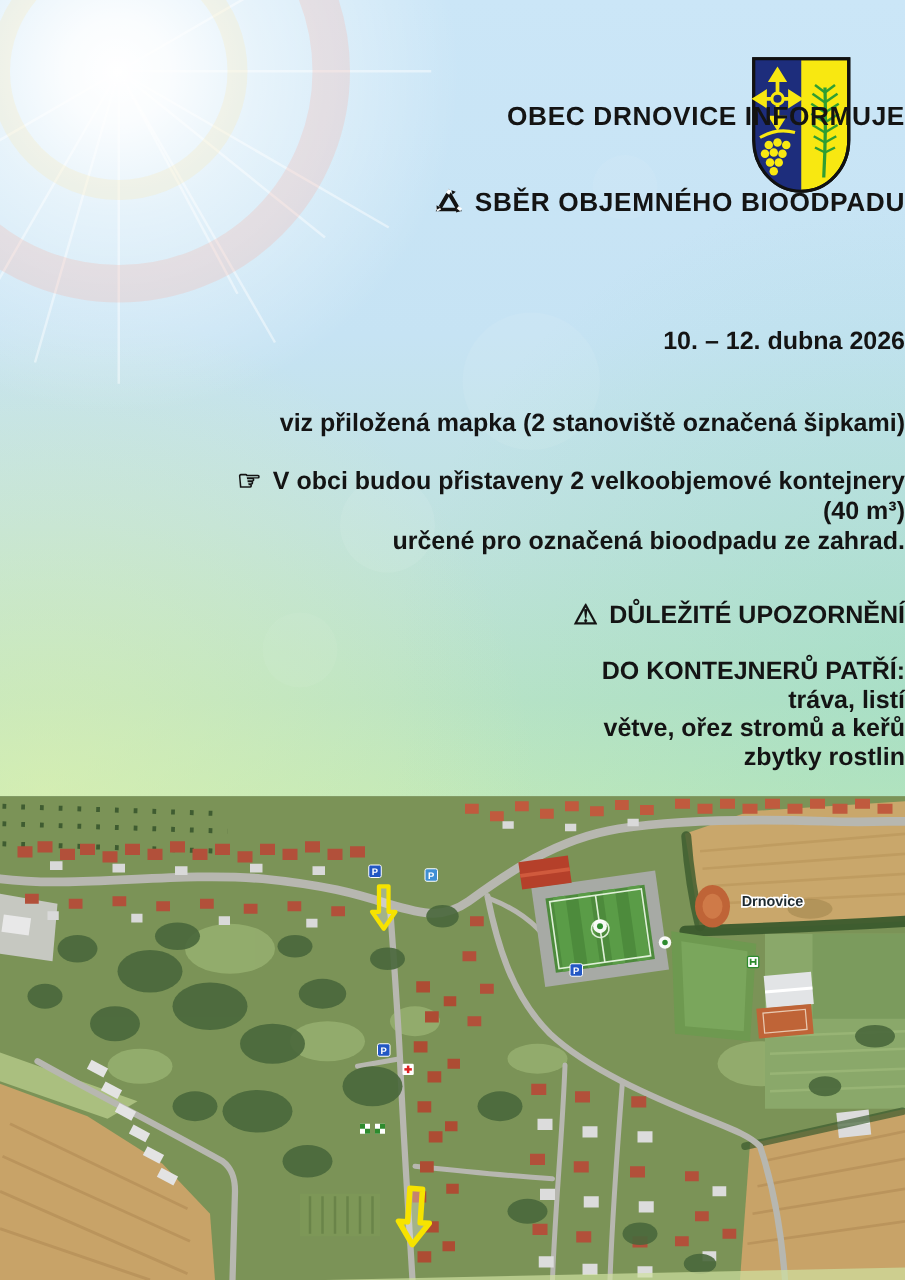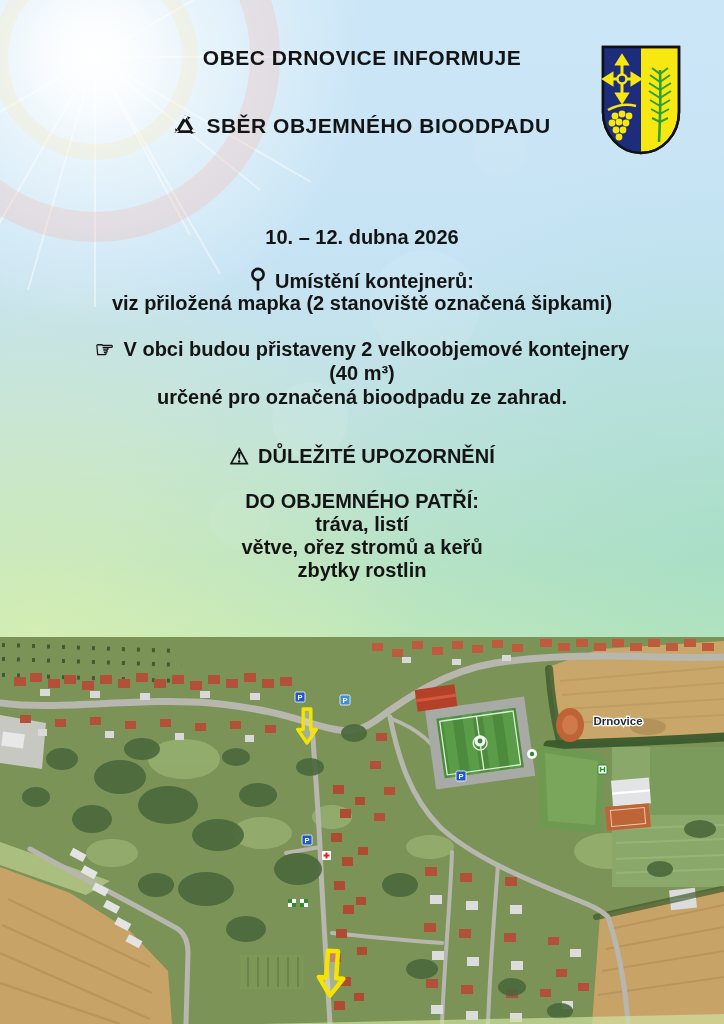--- a/index.html
+++ b/index.html
@@ -7,21 +7,21 @@
   .flyer{position:relative;width:724px;height:1024px;background:#cde7f6;}
   .top{
     position:absolute;left:0;top:0;width:724px;height:637px;
     background:
       radial-gradient(circle at 13% 9%, rgba(255,255,255,1) 0%, rgba(255,255,255,.9) 5%, rgba(255,255,255,.55) 13%, rgba(255,255,255,0) 32%),
       radial-gradient(circle at 5% 100%, rgba(228,242,172,.55) 0%, rgba(228,242,172,0) 42%),
       radial-gradient(circle at 100% 88%, rgba(150,218,198,.45) 0%, rgba(150,218,198,0) 45%),
       linear-gradient(180deg,#cbe6f7 0%,#c6e3f4 42%,#c0e2e0 66%,#b9e3c6 88%,#c0e8ba 100%);
   }
   .flare{position:absolute;left:0;top:0;pointer-events:none;}
-  .line{position:absolute;left:0;width:100%;text-align:center;font-weight:bold;color:#141414;font-size:20px;line-height:24px;white-space:nowrap;}
+  .line{position:absolute;left:0;width:100%;text-align:right;font-weight:bold;color:#141414;font-size:20px;line-height:24px;white-space:nowrap;margin-top:36px;}
   .hline{font-size:21px;letter-spacing:.5px;}
   .iglyph{font-size:22px;vertical-align:-1px;margin-right:9px;}
   .isvg{vertical-align:-4px;margin-right:9px;}
   .coa{position:absolute;left:600px;top:44px;}
   .map{position:absolute;left:0;top:637px;width:724px;height:387px;background:#7b9357;}
   .maplabel{font-family:"Liberation Sans",sans-serif;}
 </style>
 </head>
 <body>
 
@@ -113,39 +113,33 @@
           <path d="M14.2,3.2 L17.6,4.4 L14.9,6.8 Z"></path>
           <path d="M2.2,15.2 L2.4,18.8 L5.4,17.2 Z"></path>
           <path d="M21.2,19.9 L17.8,21 L18.1,17.5 Z"></path>
         </g>
       </svg><span>SBĚR OBJEMNÉHO BIOODPADU</span>
     </div>
 
 
     <div class="line" style="top:225px">10. – 12. dubna 2026</div>
 
-    <div class="line" style="top:267px">
-      <svg class="isvg" width="16" height="25" viewBox="0 0 16 25">
-        <circle cx="8" cy="7.5" r="5.6" fill="none" stroke="#141414" stroke-width="2.6"></circle>
-        <line x1="8" y1="13.2" x2="8" y2="23.5" stroke="#141414" stroke-width="2.6"></line>
-      </svg><span>Umístění kontejnerů:</span>
-    </div>
     <div class="line" style="top:291px">viz přiložená mapka (2 stanoviště označená šipkami)</div>
 
     <div class="line" style="top:337px">
       <span class="iglyph">☞</span><span>V obci budou přistaveny 2 velkoobjemové kontejnery</span>
     </div>
     <div class="line" style="top:361px">(40 m³)</div>
     <div class="line" style="top:385px">určené pro označená bioodpadu ze zahrad.</div>
 
     <div class="line" style="top:444px">
       <span class="iglyph">⚠</span><span>DŮLEŽITÉ UPOZORNĚNÍ</span>
     </div>
 
-    <div class="line" style="top:489px">DO OBJEMNÉHO PATŘÍ:</div>
+    <div class="line" style="top:489px">DO KONTEJNERŮ PATŘÍ:</div>
     <div class="line" style="top:512px">tráva, listí</div>
     <div class="line" style="top:558px">zbytky rostlin</div>
     <div class="line" style="top:535px">větve, ořez stromů a keřů</div>
   </div>
 
   <div class="map">
     <svg width="724" height="387" viewBox="0 0 724 387">
 
       <rect x="0" y="0" width="724" height="387" fill="#7b9357"></rect>
 

